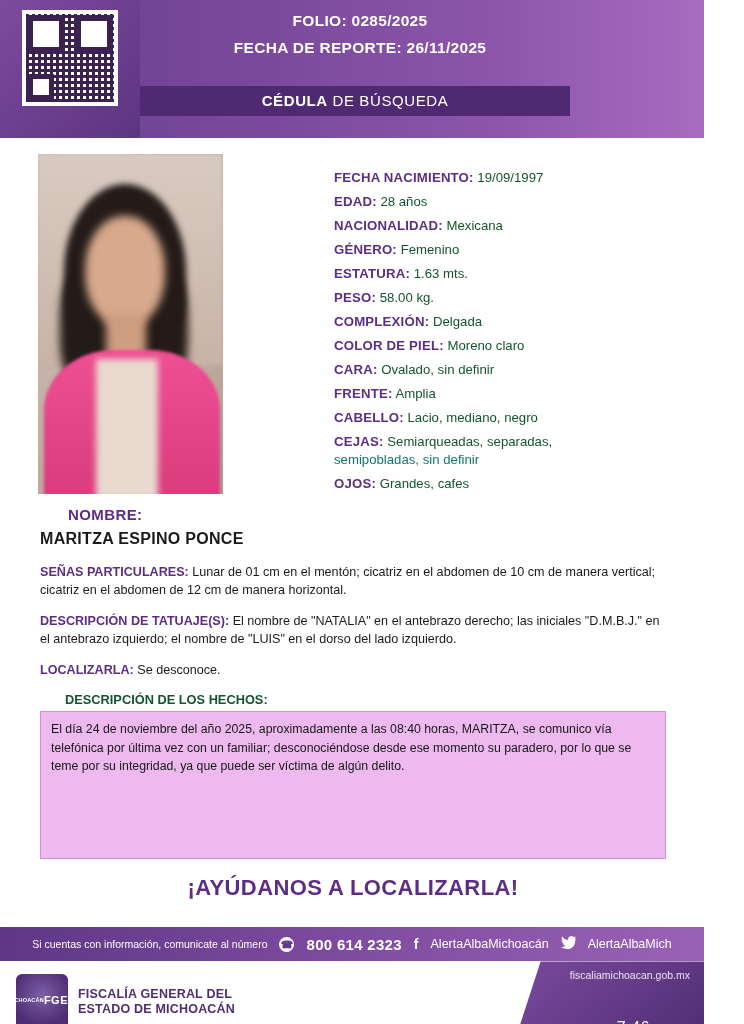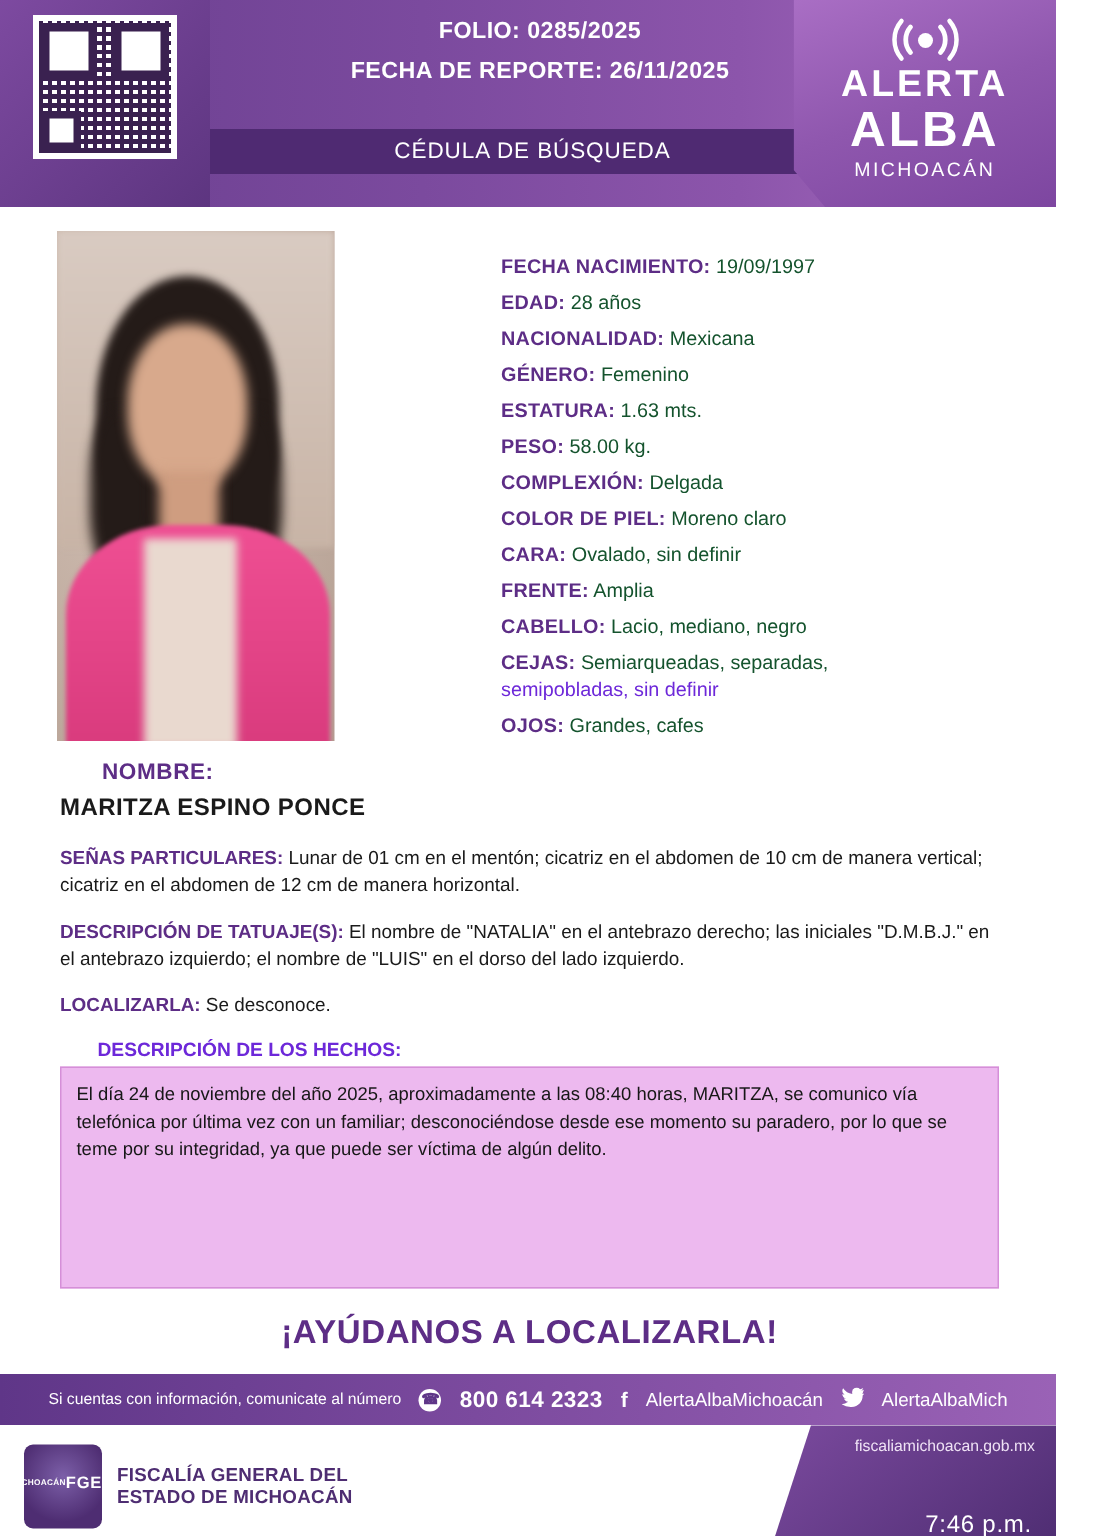--- a/index.html
+++ b/index.html
@@ -55,21 +55,21 @@
     text-align:center; color:#fff;
   }
   .folio-line{ font-size:15.5px; font-weight:bold; letter-spacing:.3px; margin-bottom:9px; }
   .cedula-band{
     position:absolute; left:140px; top:86px; width:430px;
     background:#4f2a72;
     color:#fff; text-align:center;
     padding:6px 0 7px 0;
     font-size:15px; letter-spacing:.6px;
   }
-  .cedula-band b{ font-weight:normal; }
+  .cedula-band b{ font-weight:bold; }
   .cedula-band span{ font-weight:normal; }
 
   
   .alba{
     position:absolute; right:0; top:0; width:175px; height:138px;
     color:#fff; text-align:center;
   }
   .alba-bg{
     position:absolute; inset:0;
     background: linear-gradient(160deg,#a96ec4 0%, #8f57ae 50%, #7d46a0 100%);
@@ -131,49 +131,49 @@
     position:absolute; left:110px; top:120px; width:40px; height:110px;
     background:#241b18; border-radius:40%; filter: blur(4px);
   }
 
   .details{
     margin-left:308px; padding-top:18px;
   }
   .drow{ font-size:13.2px; color:#000; margin-bottom:7.5px; line-height:1.25; }
   .dlabel{ color:#5d2d86; font-weight:bold; letter-spacing:.2px; }
   .dval{ color:#14532d; }
-  .dcont{ color:#6d28d9; display:block; margin-top:1px;}
+  .dcont{ color:#0f766e; display:block; margin-top:1px;}
 
   .name-block{
     position:absolute; left:40px; top:368px; width:270px;
   }
   .name-label{ color:#5d2d86; font-weight:bold; font-size:15px; letter-spacing:.4px;margin-left:28px;}
   .name-value{ color:#1a1a1a; font-weight:bold; font-size:16px; margin-top:7px; letter-spacing:.3px;}
 
   .blocks{ margin-top:72px; padding:0 12px 0 14px; }
   .pblock{ font-size:12.6px; line-height:1.42; color:#1a1a1a; margin-bottom:13px; }
   .pblock .lbl{ color:#5d2d86; font-weight:bold; }
 
-  .hechos-label{ color:#6d28d9; font-weight:bold; font-size:12.8px; margin-bottom:4px;padding-left:25px; }
+  .hechos-label{ color:#14532d; font-weight:bold; font-size:12.8px; margin-bottom:4px;padding-left:25px; }
   .hechos-box{
     background:#edb9ef;
     border:1px solid #d58fd8;
     min-height:148px;
     padding:8px 10px;
     font-size:12.3px; line-height:1.5; color:#171717;
   }
 
   .ayudanos{
     text-align:center; color:#5d2d86; font-weight:bold;
     font-size:22px; letter-spacing:.4px; margin-top:16px;
   }
 
   
   .contact{
-    margin-top:15px;
+    margin-top:26px;
     background: linear-gradient(90deg,#5f3688,#7b4a9e 45%,#9a62b6 100%);
     color:#fff;
     height:34px;
     display:flex; align-items:center; justify-content:center;
     gap:12px;
     font-size:12px;
   }
   .contact .small{ font-size:10.5px; }
   .contact .phone{ font-size:15px; font-weight:bold; letter-spacing:.3px;}
   .contact .soc{ font-size:12.5px; }
@@ -242,37 +242,20 @@
       <div class="folio-line">
         <span>FECHA DE REPORTE:</span>
         <span>26/11/2025</span>
       </div>
     </div>
 
     <div class="cedula-band">
       <b>CÉDULA</b><span> DE BÚSQUEDA</span>
     </div>
 
-    <div class="alba">
-      <div class="alba-bg"></div>
-      <div class="alba-content">
-        <div class="alba-mark">
-          <svg width="48" height="32" viewBox="0 0 48 32" aria-hidden="true">
-            <circle cx="24" cy="18" r="5" fill="#fff"></circle>
-            <path d="M14 26 A13 13 0 0 1 14 9" stroke="#fff" stroke-width="3.2" fill="none" stroke-linecap="round"></path>
-            <path d="M34 26 A13 13 0 0 0 34 9" stroke="#fff" stroke-width="3.2" fill="none" stroke-linecap="round"></path>
-            <path d="M8 30 A19 19 0 0 1 8 5" stroke="#fff" stroke-width="3" fill="none" stroke-linecap="round"></path>
-            <path d="M40 30 A19 19 0 0 0 40 5" stroke="#fff" stroke-width="3" fill="none" stroke-linecap="round"></path>
-          </svg>
-        </div>
-        <div class="alba-t1">ALERTA</div>
-        <div class="alba-t2">ALBA</div>
-        <div class="alba-t3">MICHOACÁN</div>
-      </div>
-    </div>
   </div>
 
   <div class="main">
 
     <div class="photo">
       <div class="ph-bg"></div>
       <div class="ph-wall"></div>
       <div class="ph-hair"></div>
       <div class="ph-hair2"></div>
       <div class="ph-hair3"></div>

